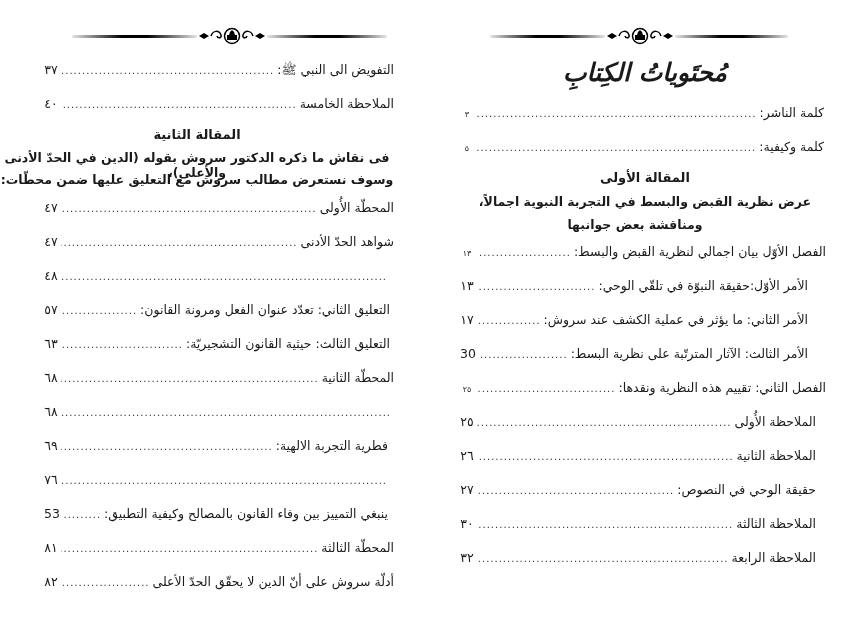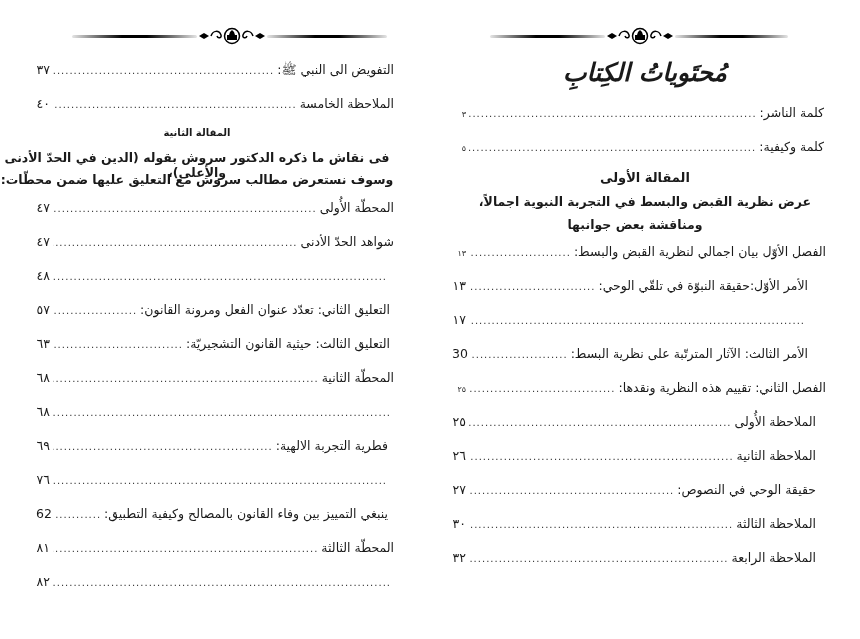--- a/index.html
+++ b/index.html
@@ -12,21 +12,21 @@
   .ornament .line { height:3px; background:linear-gradient(to right, rgba(0,0,0,0.1), #000 40%, #000 60%, rgba(0,0,0,0.1)); border-radius:2px; }
   .ornament .center { display:flex; align-items:center; margin:0 2px; }
   .ornament svg { display:block; }
   .title { position:absolute; top:60px; width:100%; text-align:center; font-size:25px; font-weight:bold; direction:rtl;
            font-family:"DejaVu Serif", serif; font-style:italic; }
   .entry { position:absolute; direction:rtl; display:flex; align-items:baseline; font-size:12.5px; white-space:nowrap;
            font-family:"DejaVu Sans", sans-serif; }
   .entry .label { flex:none; }
   .entry .dots { flex:1; overflow:hidden; margin:0 3px; color:#333; letter-spacing:1px; font-size:10px; }
   .entry .dots::after { content:"..........................................................................................................................................................................."; }
-  .entry .page-no { flex:none; min-width:14px; text-align:right; }
+  .entry .page-no { flex:none; min-width:14px; text-align:center;margin-left:8px; }
   .entry .page-no.small { font-size:8px; }
   .heading { position:absolute; direction:rtl; text-align:center; width:100%; font-weight:bold; font-size:12.5px;
              font-family:"DejaVu Sans", sans-serif; }
 </style>
 </head>
 <body>
 
 <div class="page left">
   <div class="ornament" style="left:72px;width:316px;">
     <div class="line" style="width:125px;"></div>
@@ -47,21 +47,21 @@
     <span class="label">التفويض الى النبي ﷺ:</span>
     <span class="dots"></span>
     <span class="page-no">٣٧</span>
   </div>
   <div class="entry" style="top:96px;left:36px;width:358px;">
     <span class="label">الملاحظة الخامسة</span>
     <span class="dots"></span>
     <span class="page-no">٤٠</span>
   </div>
 
-  <div class="heading" style="top:127px;left:0;width:394px;font-size:10px;">المقالة الثانية</div>
+  <div class="heading" style="top:127px;left:0;width:394px;font-size:13px;">المقالة الثانية</div>
   <div class="heading" style="top:150px;left:0;width:394px;">فى نقاش ما ذكره الدكتور سروش بقوله (الدين في الحدّ الأدنى والأعلى)،</div>
   <div class="heading" style="top:172px;left:0;width:394px;">وسوف نستعرض مطالب سروش مع التعليق عليها ضمن محطّات:</div>
 
   <div class="entry" style="top:200px;left:36px;width:358px;">
     <span class="label">المحطّة الأُولى</span>
     <span class="dots"></span>
     <span class="page-no">٤٧</span>
   </div>
   <div class="entry" style="top:234px;left:36px;width:358px;">
     <span class="label">شواهد الحدّ الأدنى</span>
@@ -96,28 +96,29 @@
     <span class="dots"></span>
     <span class="page-no">٦٩</span>
   </div>
   <div class="entry" style="top:472px;left:36px;width:354px;">
     <span class="dots"></span>
     <span class="page-no">٧٦</span>
   </div>
   <div class="entry" style="top:506px;left:36px;width:352px;">
     <span class="label">ينبغي التمييز بين وفاء القانون بالمصالح وكيفية التطبيق:</span>
     <span class="dots"></span>
-    <span class="page-no">62</span>
+    <span class="page-no">53</span>
   </div>
   <div class="entry" style="top:540px;left:36px;width:358px;">
     <span class="label">المحطّة الثالثة</span>
     <span class="dots"></span>
     <span class="page-no">٨١</span>
   </div>
   <div class="entry" style="top:574px;left:36px;width:358px;">
+    <span class="label">أدلّة سروش على أنّ الدين لا يحقّق الحدّ الأعلى</span>
     <span class="dots"></span>
     <span class="page-no">٨٢</span>
   </div>
 </div>
 
 <div class="page right">
   <div class="ornament" style="left:60px;width:300px;">
     <div class="line" style="width:115px;"></div>
     <div class="center">
       <svg width="66" height="20" viewBox="0 0 66 20">
@@ -153,20 +154,21 @@
     <span class="label">الفصل الأوّل بيان اجمالي لنظرية القبض والبسط:</span>
     <span class="dots"></span>
     <span class="page-no small">١٣</span>
   </div>
   <div class="entry" style="top:278px;left:22px;width:356px;">
     <span class="label">الأمر الأوّل:حقيقة النبوّة في تلقّي الوحي:</span>
     <span class="dots"></span>
     <span class="page-no">١٣</span>
   </div>
   <div class="entry" style="top:312px;left:22px;width:356px;">
+    <span class="label">الأمر الثاني: ما يؤثر في عملية الكشف عند سروش:</span>
     <span class="dots"></span>
     <span class="page-no">١٧</span>
   </div>
   <div class="entry" style="top:346px;left:22px;width:356px;">
     <span class="label">الأمر الثالث: الآثار المترتّبة على نظرية البسط:</span>
     <span class="dots"></span>
     <span class="page-no">30</span>
   </div>
   <div class="entry" style="top:380px;left:22px;width:374px;">
     <span class="label">الفصل الثاني: تقييم هذه النظرية ونقدها:</span>

